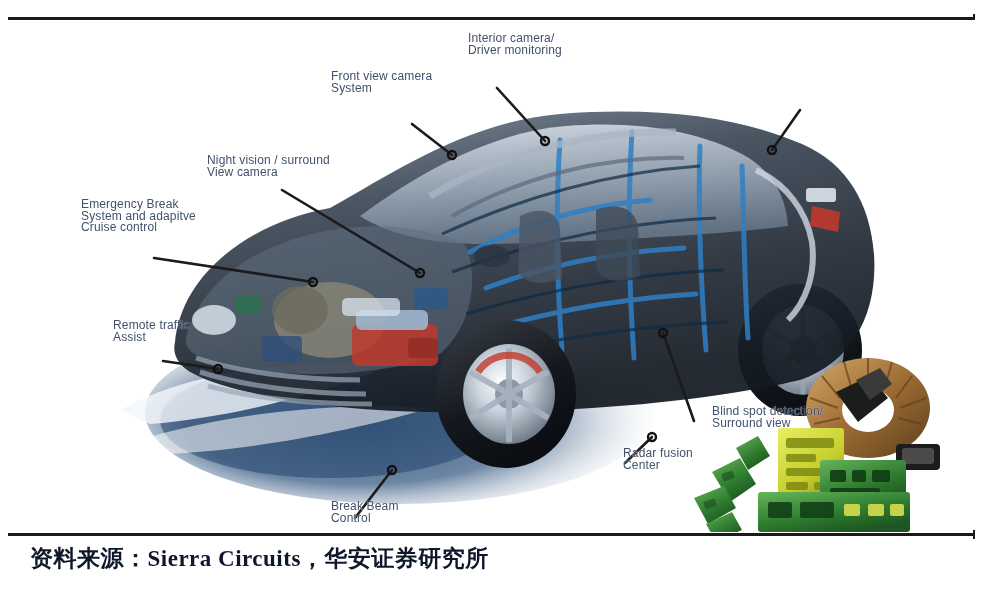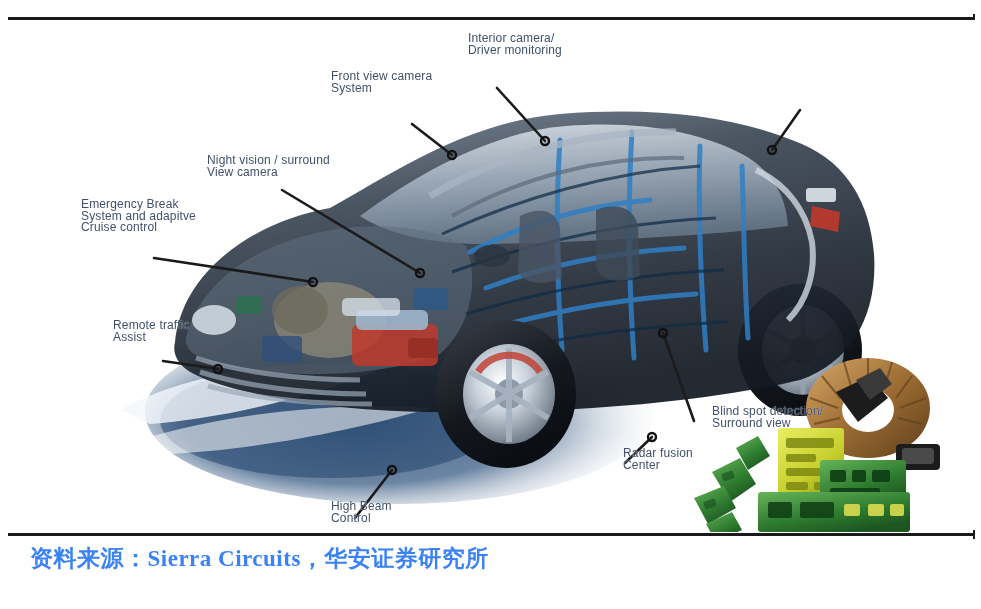--- a/index.html
+++ b/index.html
@@ -32,21 +32,21 @@
     line-height:11.5px;
     letter-spacing:.15px;
     white-space:pre-line;
     text-shadow:0 0 1px rgba(255,255,255,.9);
   }
 
   
   .caption{
     position:absolute;left:30px;top:543px;
     font-family:"Liberation Serif","DejaVu Serif",serif;
-    font-weight:bold;font-size:23px;color:#3b82f6;
+    font-weight:bold;font-size:23px;color:#0f172a;
     letter-spacing:.5px;white-space:pre;
   }
 </style>
 </head>
 <body>
 
 <div class="page">
 
   <div class="rule top">
     <span class="tick"></span>
@@ -313,21 +313,21 @@
 View camera</div>
     <div class="label" style="left:81px;top:179px;">Emergency Break
 System and adapitve
 Cruise control</div>
     <div class="label" style="left:113px;top:300px;">Remote traffic
 Assist</div>
     <div class="label" style="left:668px;top:386px;margin-left:44px;">Blind spot detection/
 Surround view</div>
     <div class="label" style="left:598px;top:428px;margin-left:25px;">Radar fusion
 Center</div>
-    <div class="label" style="left:331px;top:481px;">High Beam
+    <div class="label" style="left:331px;top:481px;">Break Beam
 Control</div>
   </div>
 
   <div class="rule bottom">
     <span class="tick"></span>
   </div>
 
   <div class="caption">资料来源：Sierra Circuits，华安证券研究所</div>
 
 </div>

